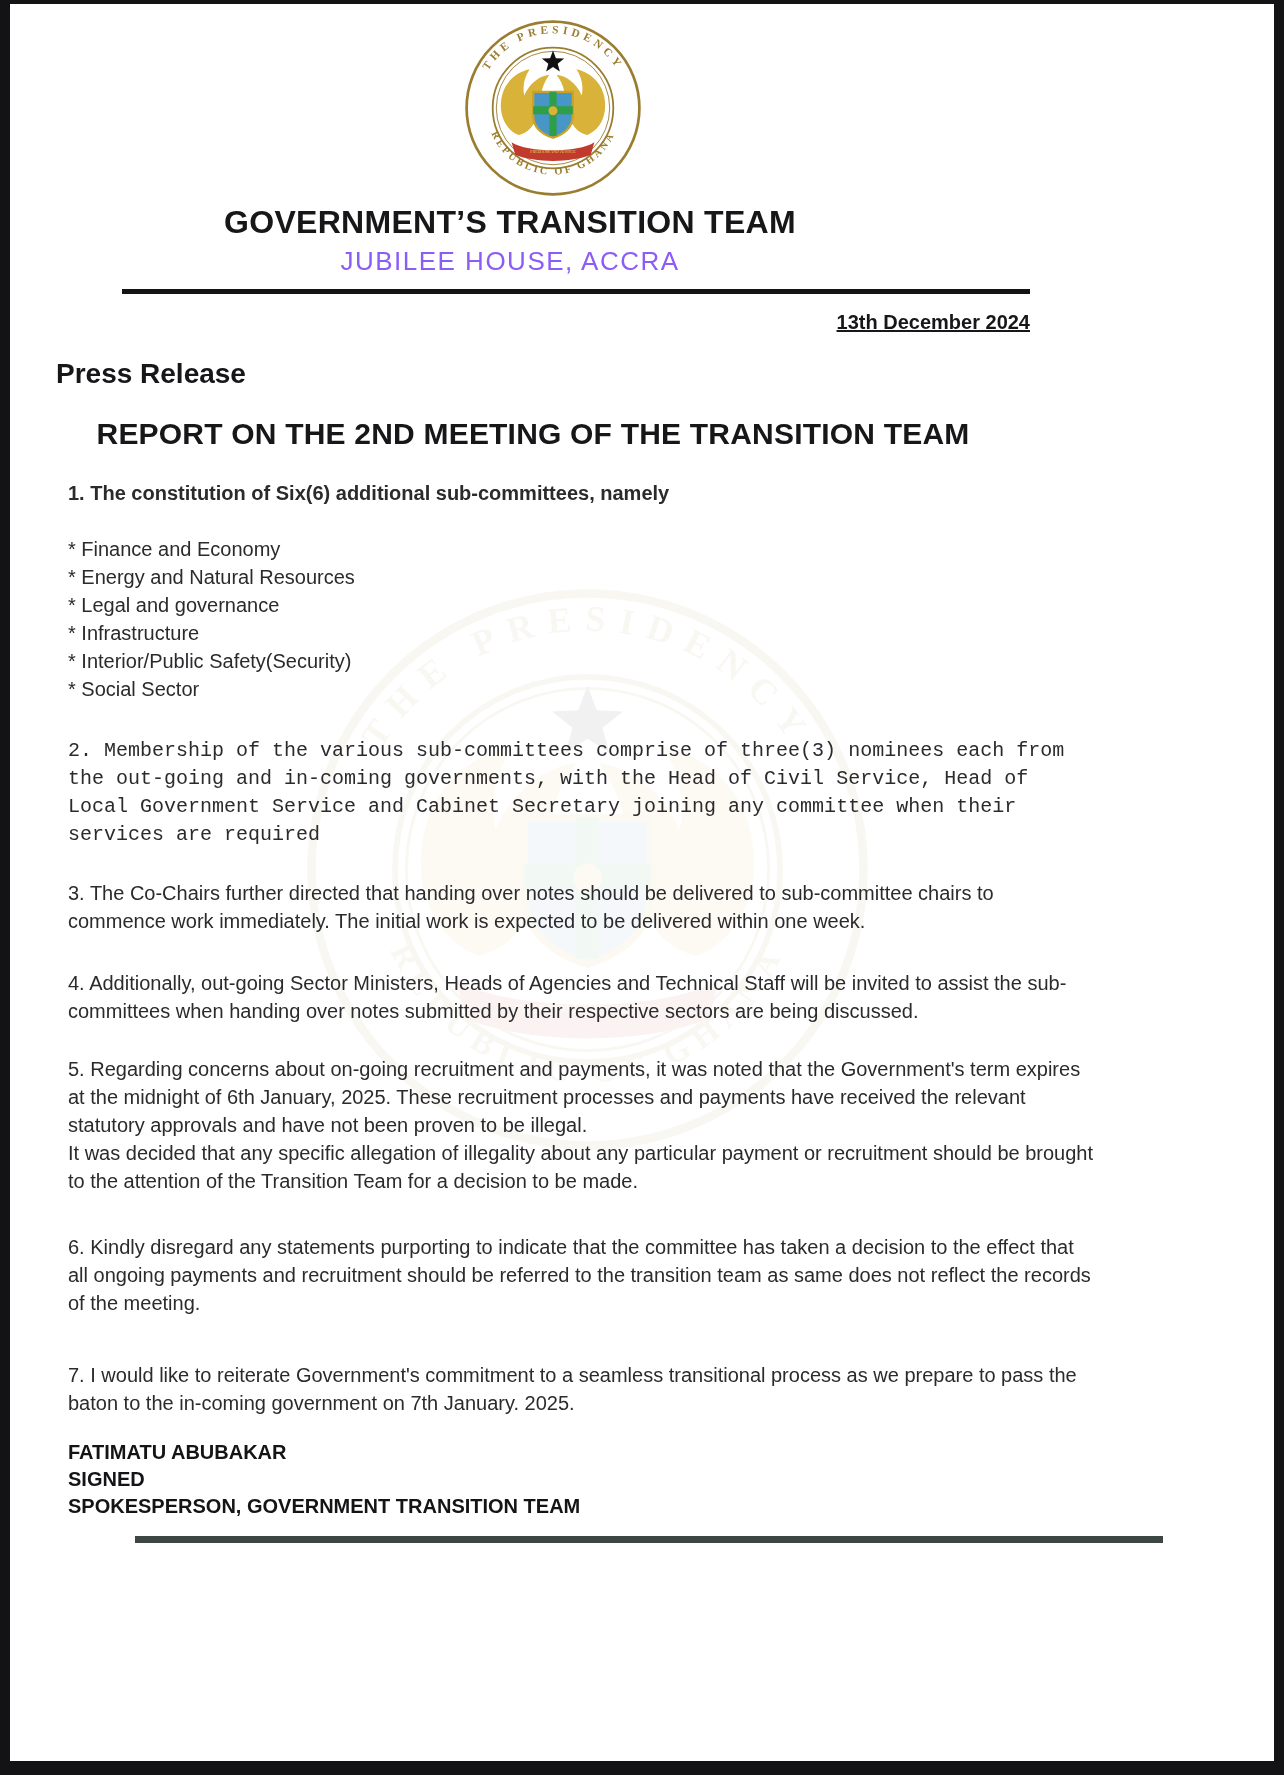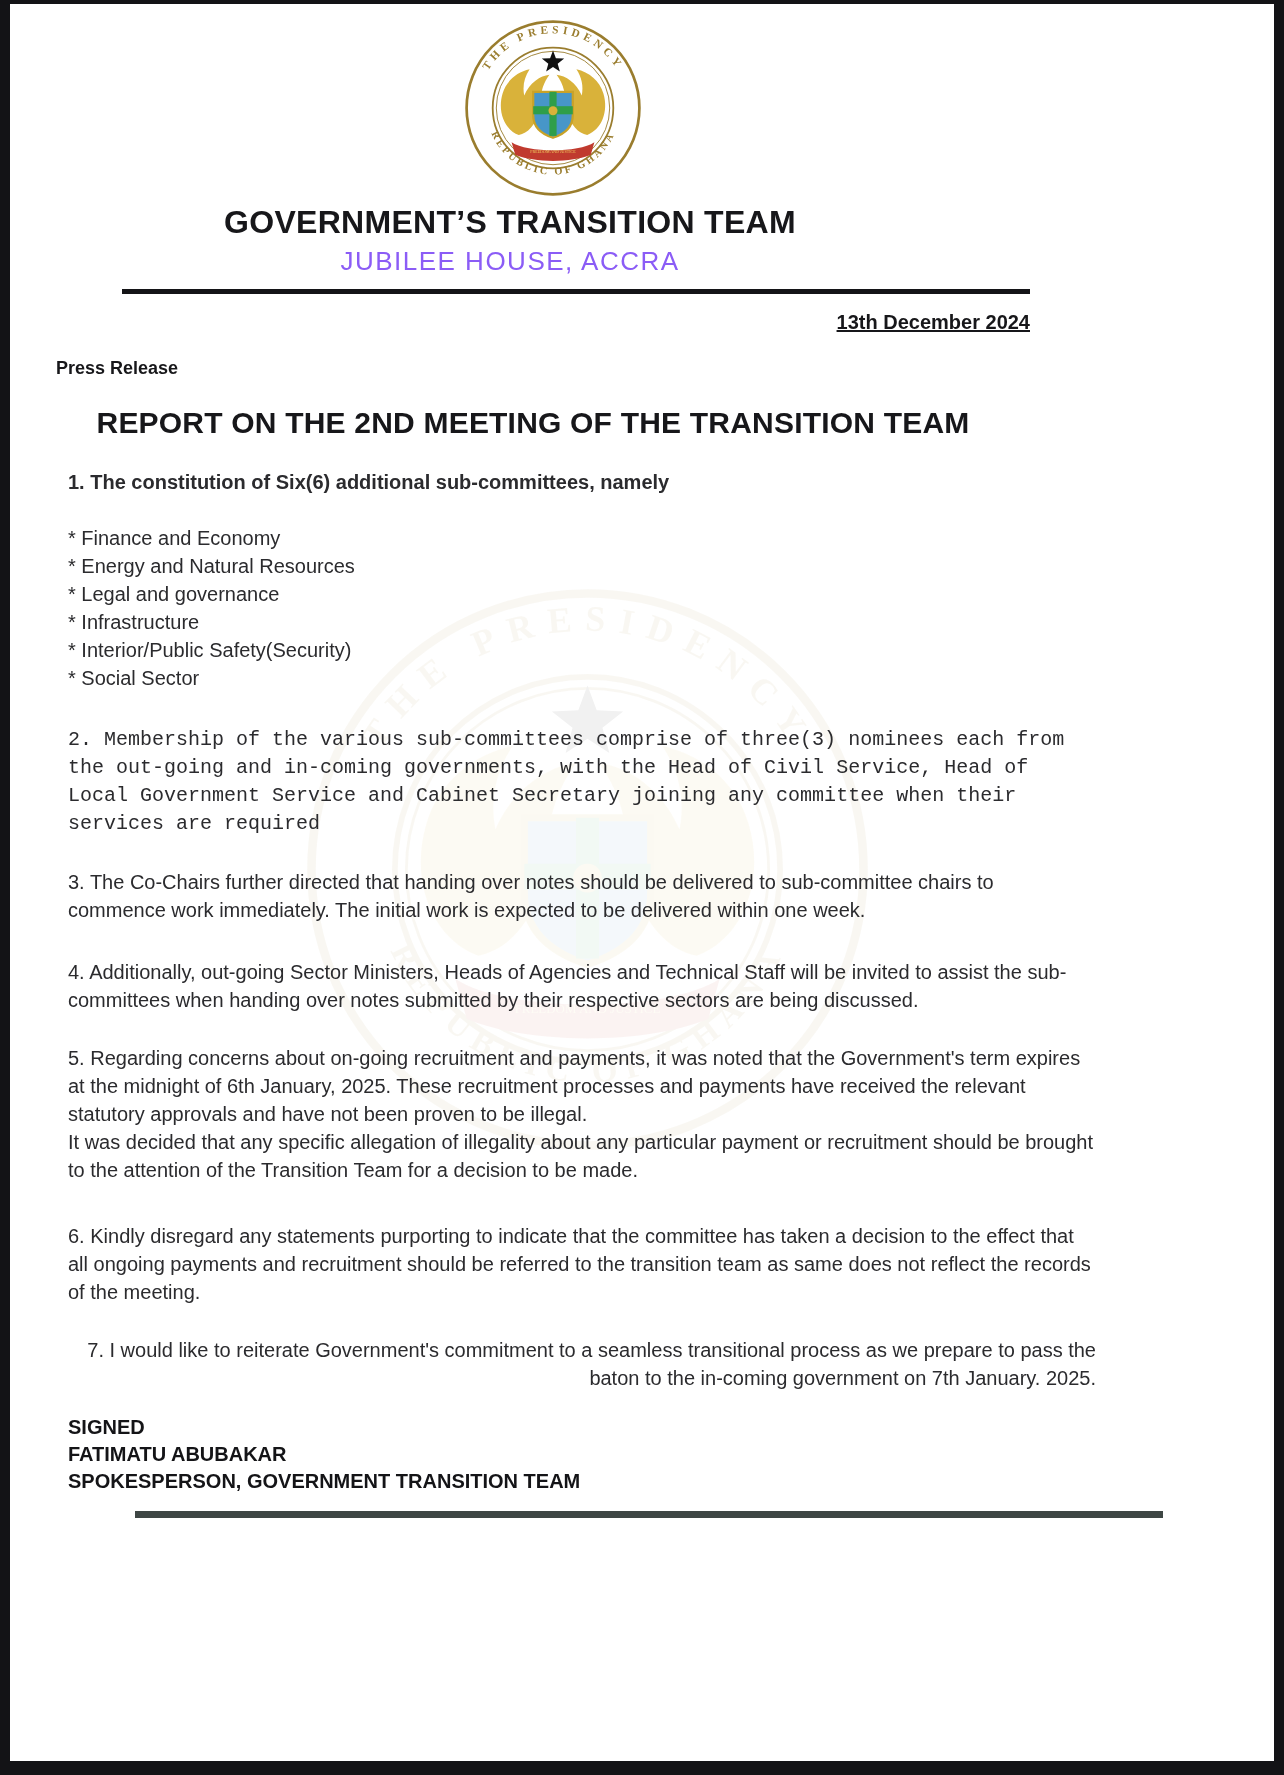--- a/index.html
+++ b/index.html
@@ -23,40 +23,40 @@
     margin-top:6px; font-size:32px; font-weight:bold; color:#17171a; letter-spacing:0.3px;
   }
   .location {
     margin-top:5px; font-size:26px; font-weight:400; color:#8b5cf6; letter-spacing:1.5px;
   }
   .top-rule { margin:12px 0 0 112px; width:908px; height:5px; background:#141417; }
   .date-row {
     width:1020px; text-align:right; margin-top:17px;
     font-size:20px; font-weight:bold; color:#17171a;text-decoration:underline;
   }
-  .press-release { margin:24px 0 0 46px; font-size:18px; font-weight:bold; color:#17171a; }
+  .press-release { margin:24px 0 0 46px; font-size:28px; font-weight:bold; color:#17171a; }
   .doc-title {
     margin:27px 0 0 58px; width:930px; text-align:center;
     font-size:30px; font-weight:bold; color:#17171a; letter-spacing:0.2px;
   }
   .body-col {
     margin-left:58px; width:1028px;
     font-size:20px; line-height:28px; color:#2b2b2e;
   }
   .p-intro  { margin-top:16px; }
   .p-item1  { margin-top:28px;font-weight:bold; }
   .sublist  { margin-top:28px; list-style:none; }
   .sublist li { line-height:28px; }
   .p-item2  { margin-top:34px;font-family:Liberation Mono, monospace; }
   .p-item3  { margin-top:30px; }
   .p-item4  { margin-top:34px; }
   .p-item5a { margin-top:30px; }
   .p-item5b { margin-top:0; }
   .p-item6  { margin-top:38px; }
-  .p-item7  { margin-top:30px;text-align:right; }
+  .p-item7  { margin-top:44px; }
   .signature { margin-top:22px; font-weight:bold; color:#141417; line-height:27px; font-size:20px; }
   .footer-rule { margin:16px 0 0 125px; width:1028px; height:7px; background:#3e4644; }
 </style>
 </head>
 <body>
 
 <div class="page">
 
   <svg class="watermark" viewBox="0 0 200 200" xmlns="http://www.w3.org/2000/svg">
     <defs>
@@ -144,22 +144,22 @@
 
       <p class="p-item2">2. Membership of the various sub-committees comprise of three(3) nominees each from the out-going and in-coming governments, with the Head of Civil Service, Head of Local Government Service and Cabinet Secretary joining any committee when their services are required</p>
       <p class="p-item3">3. The Co-Chairs further directed that handing over notes should be delivered to sub-committee chairs to commence work immediately. The initial work is expected to be delivered within one week.</p>
       <p class="p-item4">4. Additionally, out-going Sector Ministers, Heads of Agencies and Technical Staff will be invited to assist the sub-committees when handing over notes submitted by their respective sectors are being discussed.</p>
       <p class="p-item5a">5. Regarding concerns about on-going recruitment and payments, it was noted that the Government's term expires at the midnight of 6th January, 2025. These recruitment processes and payments have received the relevant statutory approvals and have not been proven to be illegal.</p>
       <p class="p-item5b">It was decided that any specific allegation of illegality about any particular payment or recruitment should be brought to the attention of the Transition Team for a decision to be made.</p>
       <p class="p-item6">6. Kindly disregard any statements purporting to indicate that the committee has taken a decision to the effect that all ongoing payments and recruitment should be referred to the transition team as same does not reflect the records of the meeting.</p>
       <p class="p-item7">7. I would like to reiterate Government's commitment to a seamless transitional process as we prepare to pass the baton to the in-coming government on 7th January. 2025.</p>
 
       <div class="signature">
+        <div>FATIMATU ABUBAKAR</div>
         <div>SIGNED</div>
-        <div>FATIMATU ABUBAKAR</div>
         <div>SPOKESPERSON, GOVERNMENT TRANSITION TEAM</div>
       </div>
     </div>
 
     <div class="footer-rule"></div>
 
   </div>
 </div>
 
 </body></html>

